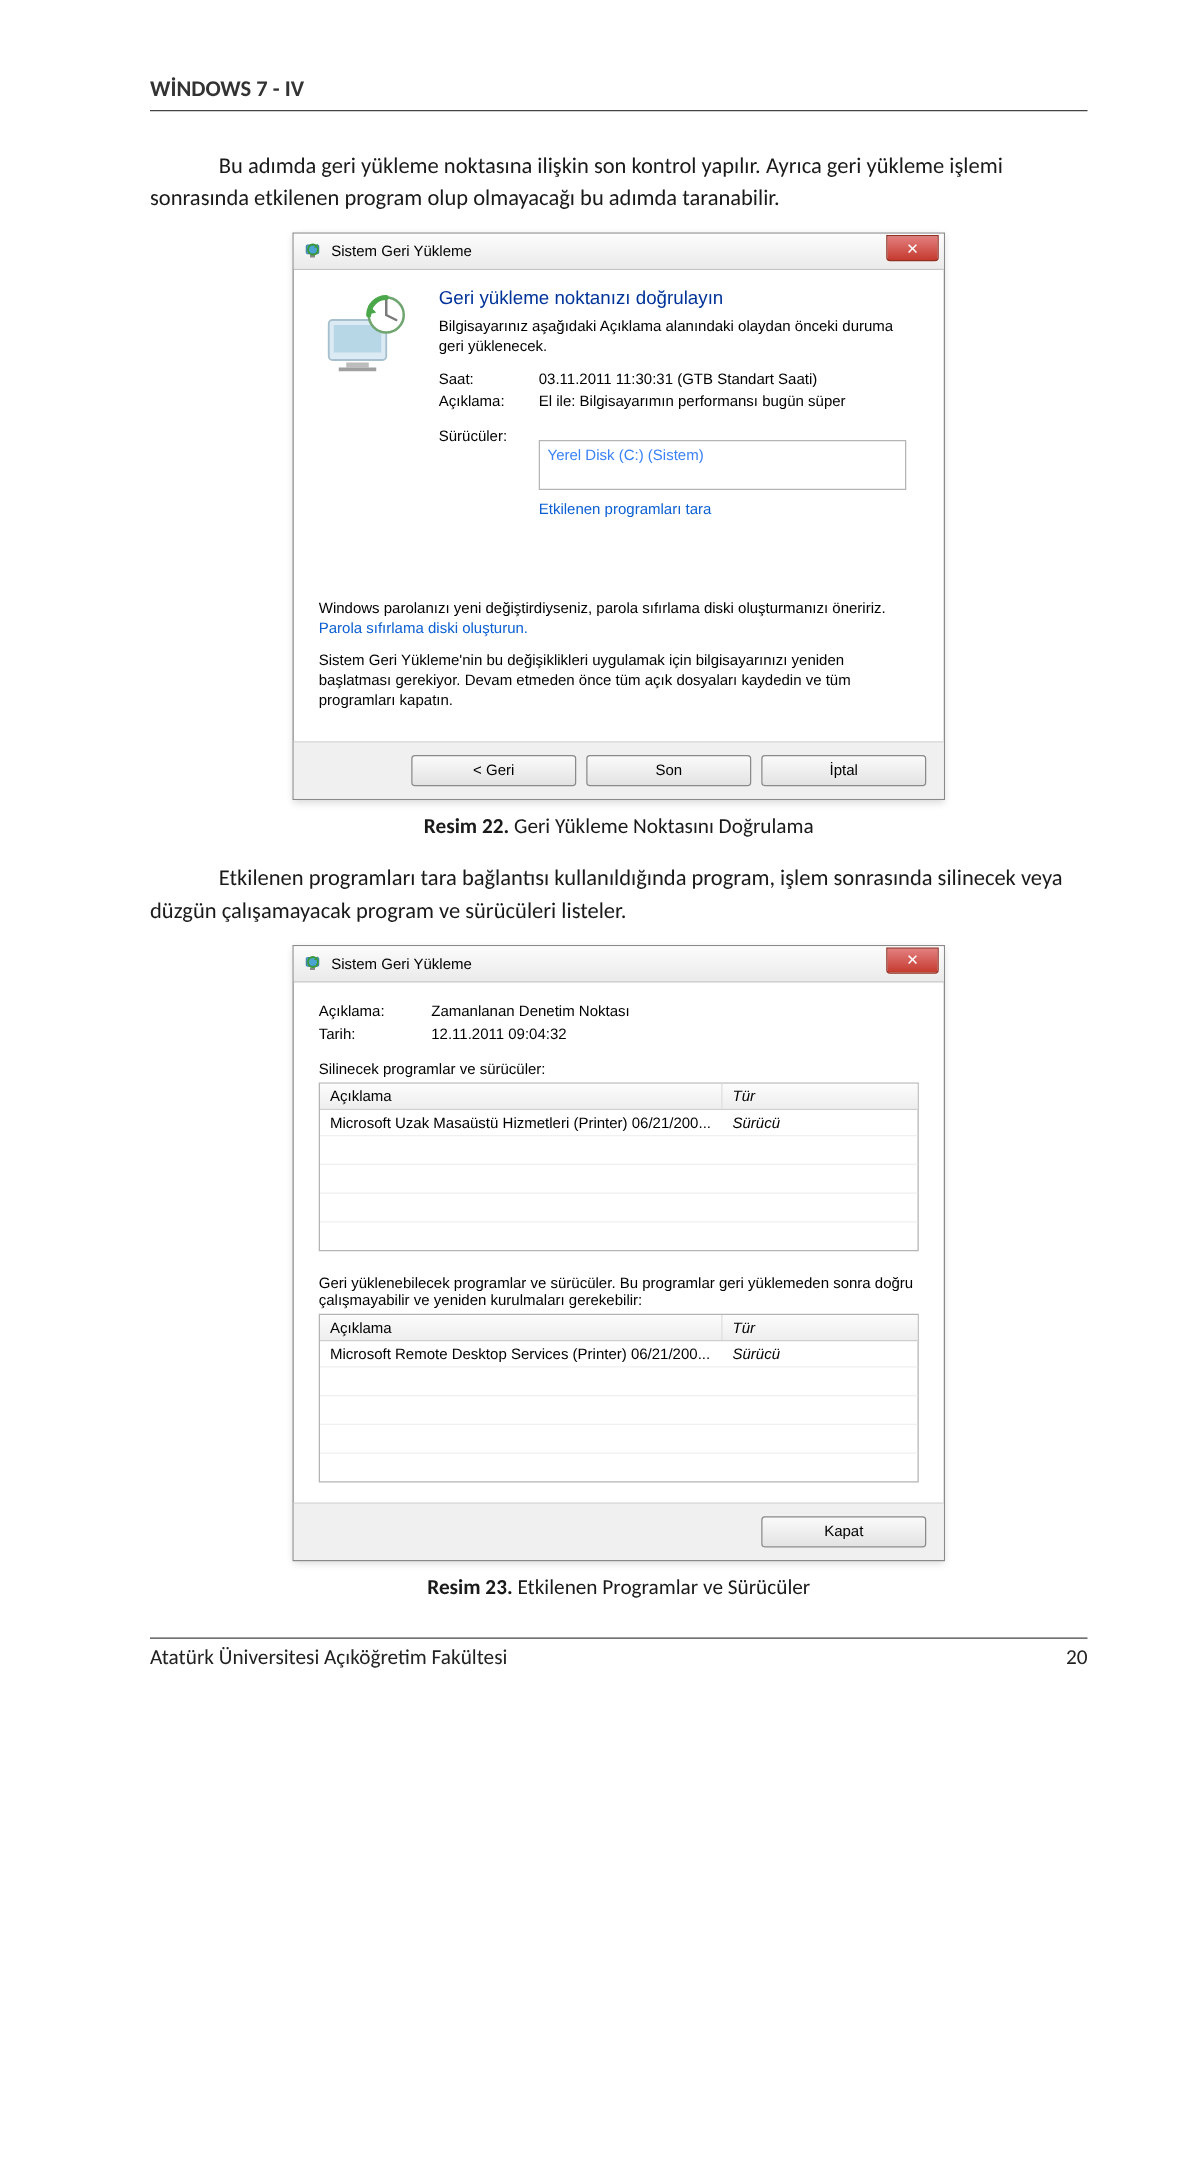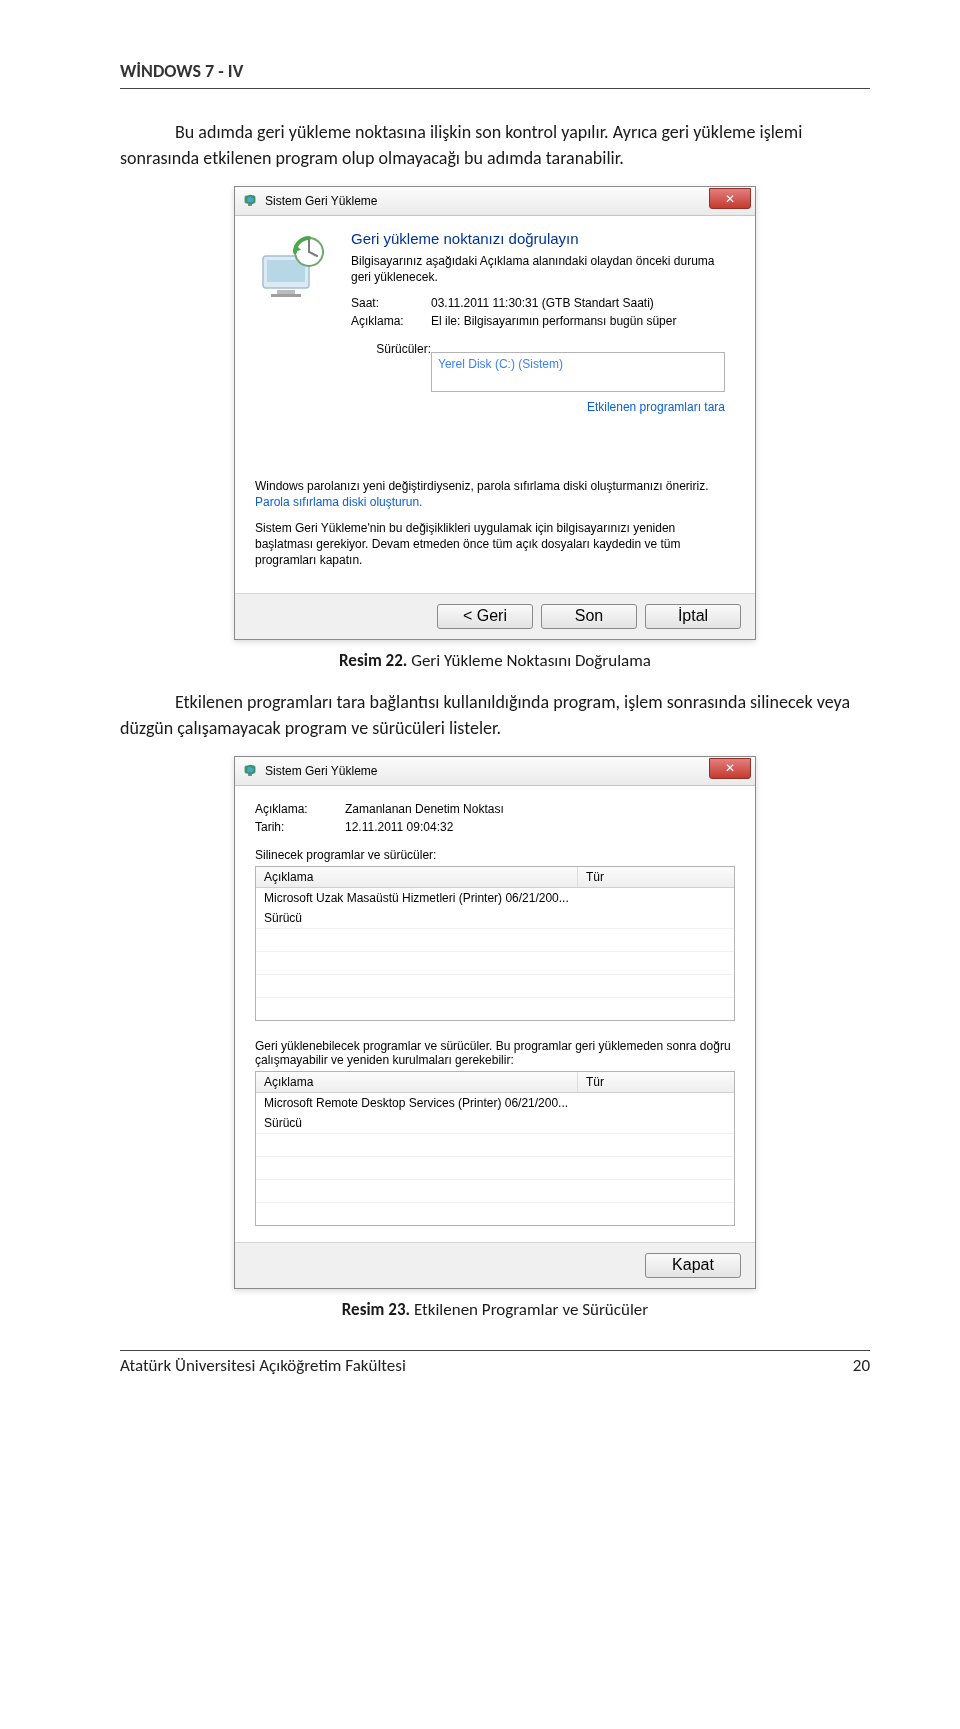--- a/index.html
+++ b/index.html
@@ -138,26 +138,26 @@
     display: flex;
     justify-content: flex-end;
     gap: 8px;
   }
   .win-btn {
     min-width: 74px;
     height: 23px;
     border: 1px solid #8a8a8a;
     border-radius: 3px;
     background: linear-gradient(#fafafa,#e3e3e3);
-    font-size: 16px;
+    font-size: 12px;
     color: #000;
     display: inline-flex;
     align-items: center;
     justify-content: center;
-    padding: 0 10px;
+    padding: 0 28px;
   }
   .dialog2 .dialog-inner { padding: 16px 20px; }
   .kv2 { display:flex; font-size:12px; margin-bottom:4px; }
   .kv2-label { width: 90px; }
   .sec-label { font-size:12px; margin-top:14px; margin-bottom:4px; }
   .grid-box {
     border: 1px solid #b4b4b4;
     background: #fff;
     font-size: 12px;
   }
@@ -166,22 +166,22 @@
     background: linear-gradient(#fcfcfc,#eee);
     border-bottom: 1px solid #cfcfcf;
   }
   .grid-cell-h {
     padding: 3px 8px;
     border-right: 1px solid #dedede;
     font-size: 12px;
     color:#000;
   }
   .col-desc { flex: 1; }
-  .col-type { width: 140px; border-right: none; }
-  .grid-row { display:flex; border-bottom:1px solid #f0f0f0;flex-direction:column; }
+  .col-type { width: 140px; border-right: none; font-style: italic; }
+  .grid-row { display:flex; border-bottom:1px solid #f0f0f0; }
   .grid-cell { padding:3px 8px; font-size:12px; color:#000; }
   .grid-empty { height: 22px; }
   .footer-line {
     border-top: 1.5px solid #444;
     margin-top: 30px;
     padding-top: 4px;
     display: flex;
     justify-content: space-between;
     font-size: 17px;
     color:#222;
@@ -230,21 +230,21 @@
             <div class="dlg-h1">Geri yükleme noktanızı doğrulayın</div>
             <p class="dlg-p">Bilgisayarınız aşağıdaki Açıklama alanındaki olaydan önceki duruma geri yüklenecek.</p>
             <div class="kv-row">
               <div class="kv-label">Saat:</div>
               <div class="kv-val">03.11.2011 11:30:31 (GTB Standart Saati)</div>
             </div>
             <div class="kv-row">
               <div class="kv-label">Açıklama:</div>
               <div class="kv-val">El ile: Bilgisayarımın performansı bugün süper</div>
             </div>
-            <div class="kv-row" style="margin-top:14px;align-items:flex-start;text-align:right;">
+            <div class="kv-row" style="margin-top:14px;align-items:flex-start;">
               <div class="kv-label">Sürücüler:</div>
               <div>
                 <div class="drives-box">
                   <span>Yerel Disk (C:) (Sistem)</span>
                 </div>
                 <div class="scan-link-wrap">
                   <a class="link">Etkilenen programları tara</a>
                 </div>
               </div>
             </div>

